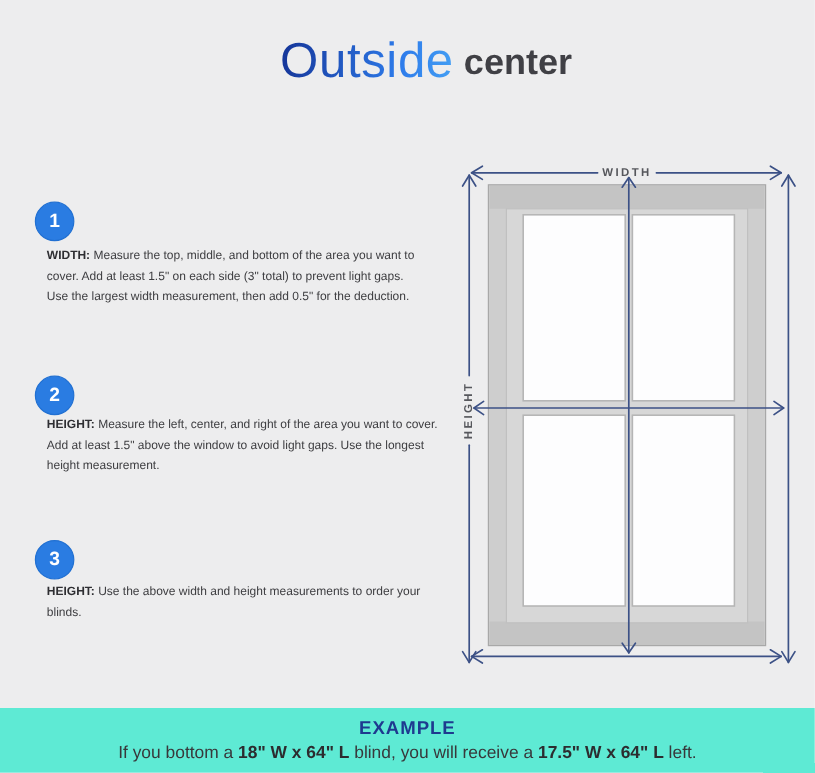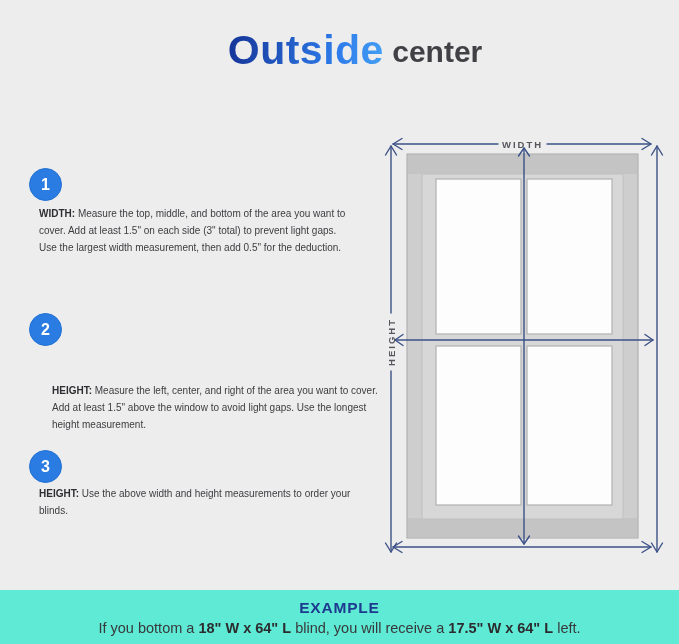--- a/index.html
+++ b/index.html
@@ -6,41 +6,41 @@
   body{font-family:"Liberation Sans",sans-serif;}
   .canvas{
     position:relative;width:679px;height:644px;overflow:hidden;
     background:#ededee;
   }
   
   .header{position:absolute;top:26px;left:0;width:100%;text-align:center;}
   .title-line1{font-size:31px;font-weight:700;color:#404045;letter-spacing:.3px;line-height:34px;}
   .title-line2{font-size:30px;font-weight:700;color:#404045;margin-top:2px;line-height:44px;}
   .outside-word{
-    font-size:41px;font-weight:700;letter-spacing:.5px;
+    font-size:41px;font-weight:400;letter-spacing:.5px;
     background:linear-gradient(97deg,#16389c 5%,#2e7ceb 70%,#44a0f4 100%);
     -webkit-background-clip:text;background-clip:text;color:transparent;
     vertical-align:-2px;
     margin-left:31px;
   }
   
   .step-badge{
     position:absolute;width:33px;height:33px;border-radius:50%;
     background:#2a7ce2;border:1px solid #2170d2;box-sizing:border-box;
     color:#fff;font-size:16px;font-weight:700;
     display:flex;align-items:center;justify-content:center;
   }
   .step-text{
     position:absolute;width:314px;font-size:10px;line-height:16.8px;color:#3d3d40;
   }
   .step-label{font-weight:700;color:#2e2e32;}
   #badge-1{left:29px;top:168px;}
   #text-1 {left:39px;top:206px;}
   #badge-2{left:29px;top:313px;}
-  #text-2 {left:52px;top:347px;width:330px;margin-top:36px;}
+  #text-2 {left:39px;top:347px;width:330px;}
   #badge-3{left:29px;top:450px;}
   #text-3 {left:39px;top:486px;}
   
   .diagram{position:absolute;left:380px;top:130px;}
   
   .footer{
     position:absolute;left:0;top:590px;width:679px;height:54px;
     background:#5eead4;text-align:center;
   }
   .example-heading{

